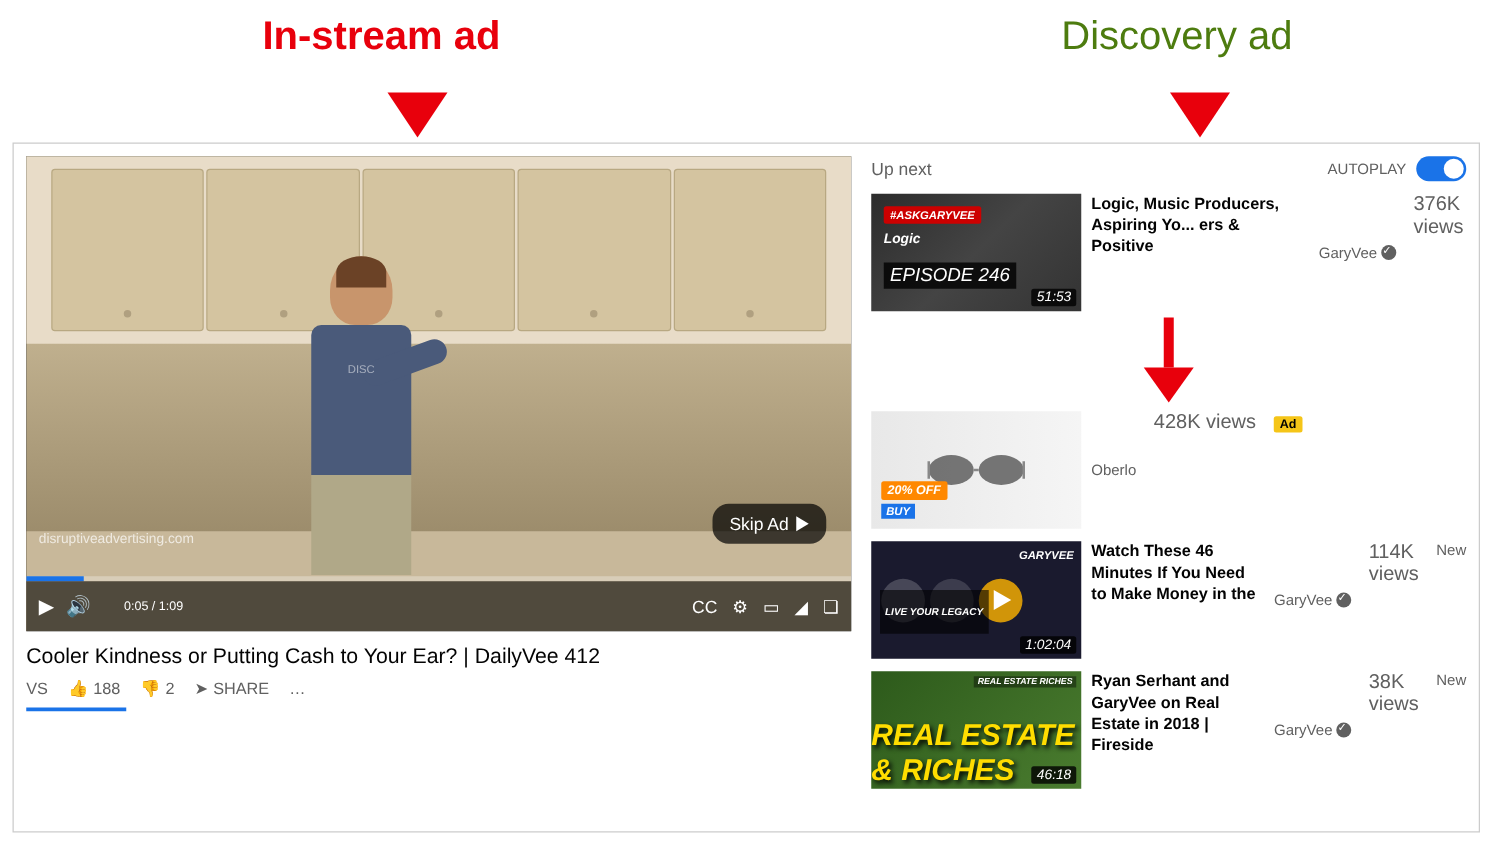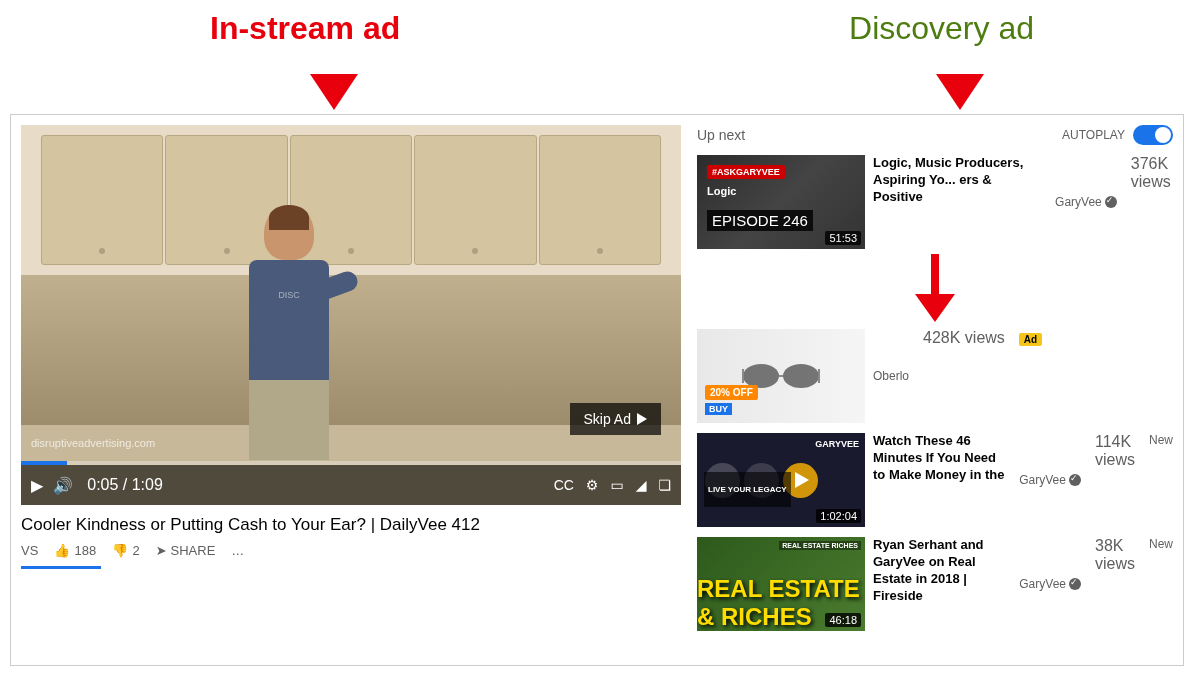--- a/index.html
+++ b/index.html
@@ -212,34 +212,35 @@
       bottom: 70px;
       right: 20px;
       background: rgba(0,0,0,0.7);
       color: #fff;
       padding: 8px 14px;
       font-size: 14px;
       display: flex;
       align-items: center;
       gap: 6px;
       cursor: pointer;
+      border-radius: 13px;
     }
 
     .skip-arrow {
       display: inline-block;
       width: 0;
       height: 0;
       border-top: 6px solid transparent;
       border-bottom: 6px solid transparent;
       border-left: 10px solid #fff;
     }
 
     .video-watermark {
       position: absolute;
-      bottom: 56px;
+      bottom: 68px;
       left: 10px;
       color: rgba(255,255,255,0.7);
       font-size: 11px;
     }
 
     .progress-bar-area {
       position: absolute;
       bottom: 40px;
       left: 0;
       right: 0;
@@ -267,22 +268,22 @@
     }
 
     .ctrl-icon {
       color: #fff;
       font-size: 16px;
       cursor: pointer;
     }
 
     .ctrl-time {
       color: #fff;
-      font-size: 16px;
-      margin-left: 4px;
+      font-size: 10px;
+      margin-left: 16px;
     }
 
     .ctrl-spacer { flex: 1; }
 
     .ctrl-right-icons {
       display: flex;
       gap: 12px;
       align-items: center;
     }
 
@@ -399,20 +400,21 @@
       gap: 8px;
       cursor: pointer;
     }
 
     .thumb {
       flex: 0 0 168px;
       height: 94px;
       position: relative;
       overflow: hidden;
       background: #333;
+      font-style: italic;
     }
 
     .thumb-duration {
       position: absolute;
       bottom: 4px;
       right: 4px;
       background: rgba(0,0,0,0.8);
       color: #fff;
       font-size: 11px;
       padding: 1px 4px;

